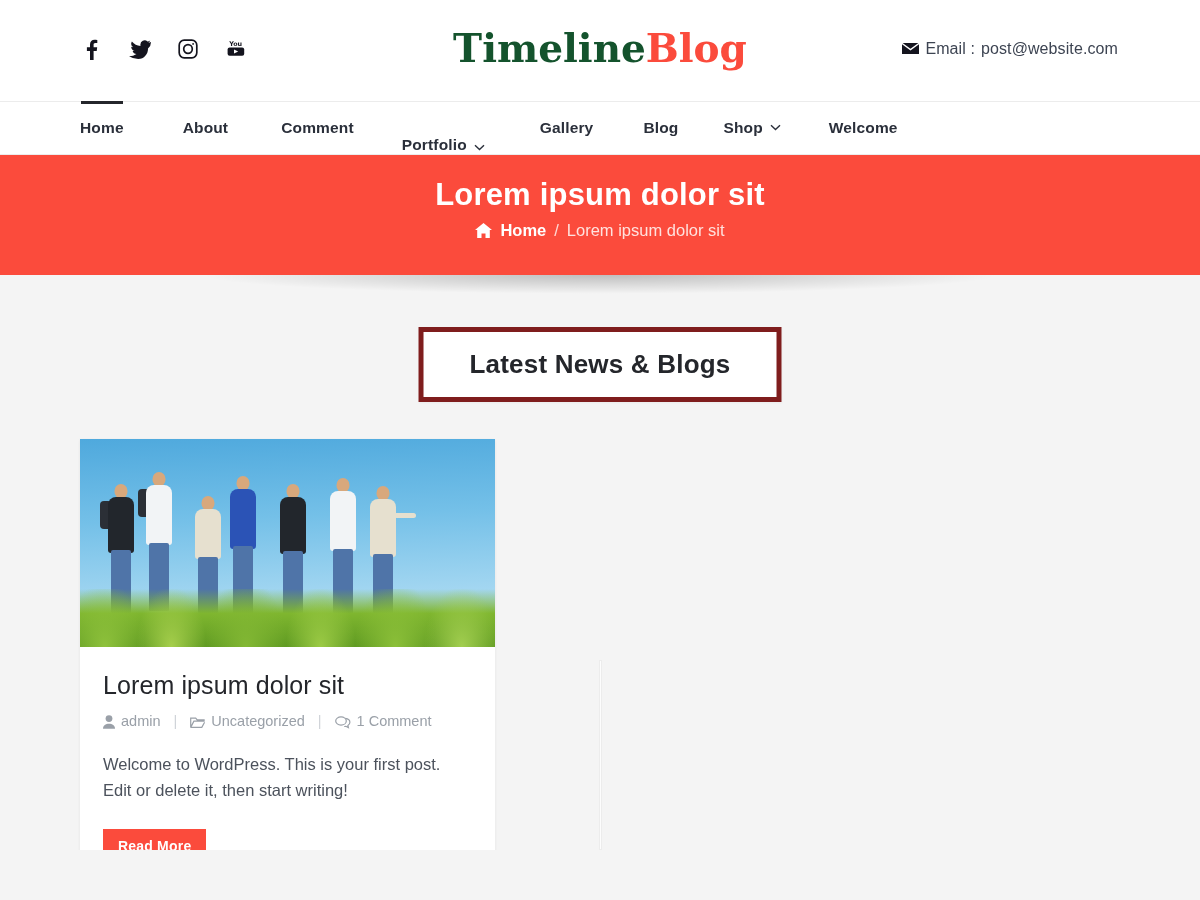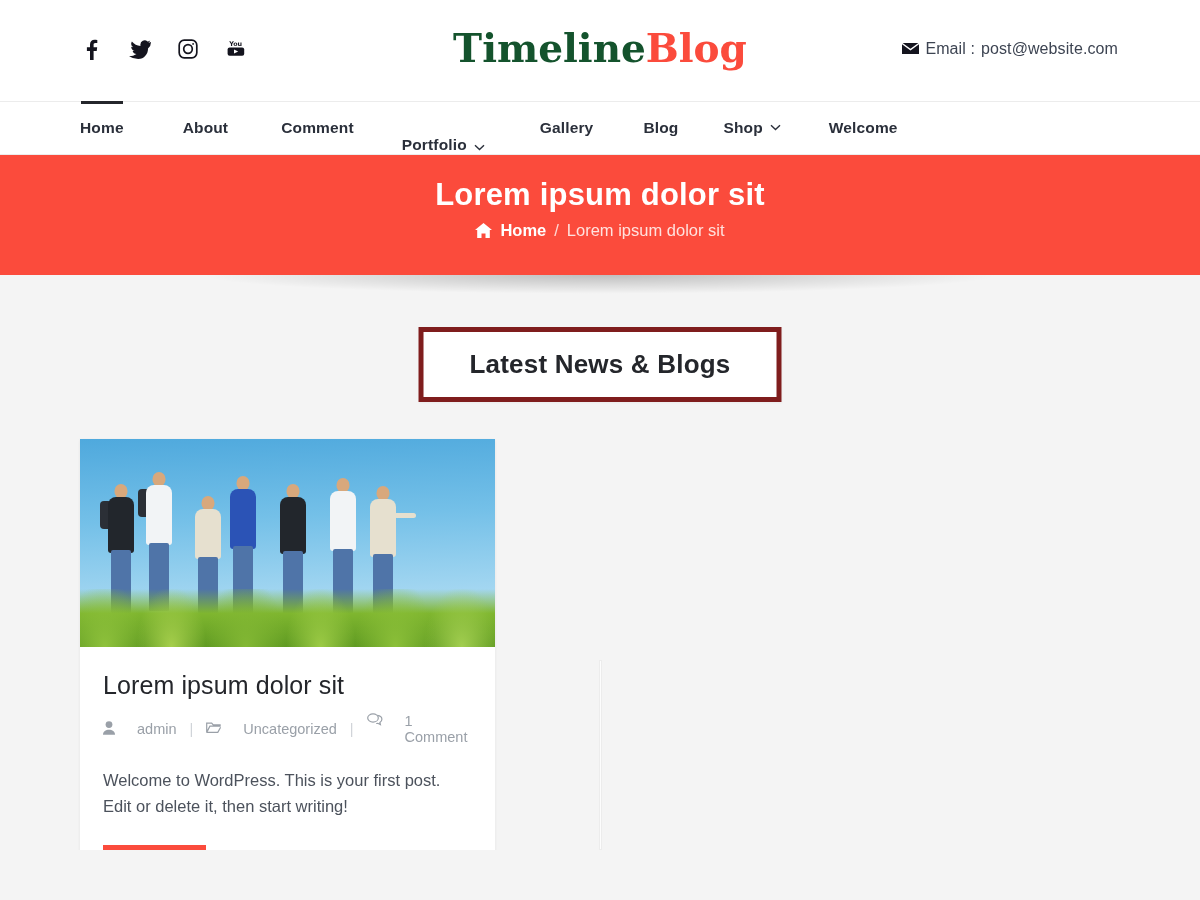--- a/index.html
+++ b/index.html
@@ -244,21 +244,21 @@
     line-height:32px;
     cursor:pointer;
   }
   .meta {
     margin-top:12px;
     display:flex; align-items:center;
     font-size:14.5px;
     color:#9aa0a8;
     gap:0;
   }
-  .meta .mi { display:flex; align-items:flex-start; gap:22px; cursor:pointer; }
+  .meta .mi { display:flex; align-items:flex-end; gap:6px; cursor:pointer; }
   .meta .bar { padding:0 13px; color:#cfd3d8; }
   .meta svg { display:block; }
 
   .excerpt {
     margin-top:22px;
     font-size:16.5px;
     line-height:26px;
     color:#4c525c;
     max-width:372px;
   }

